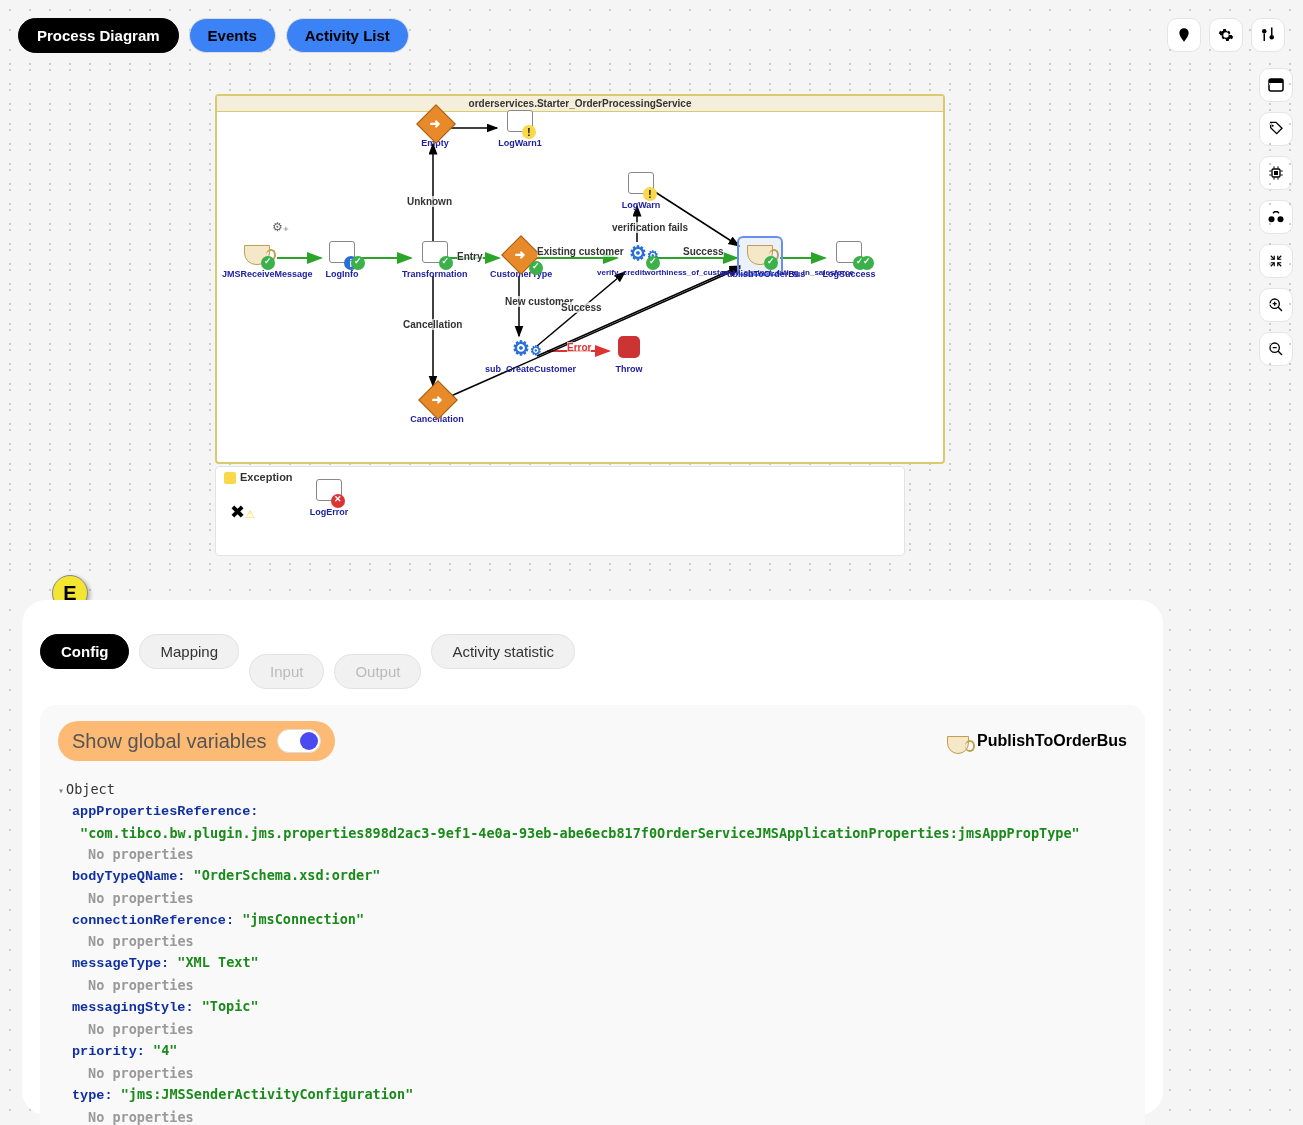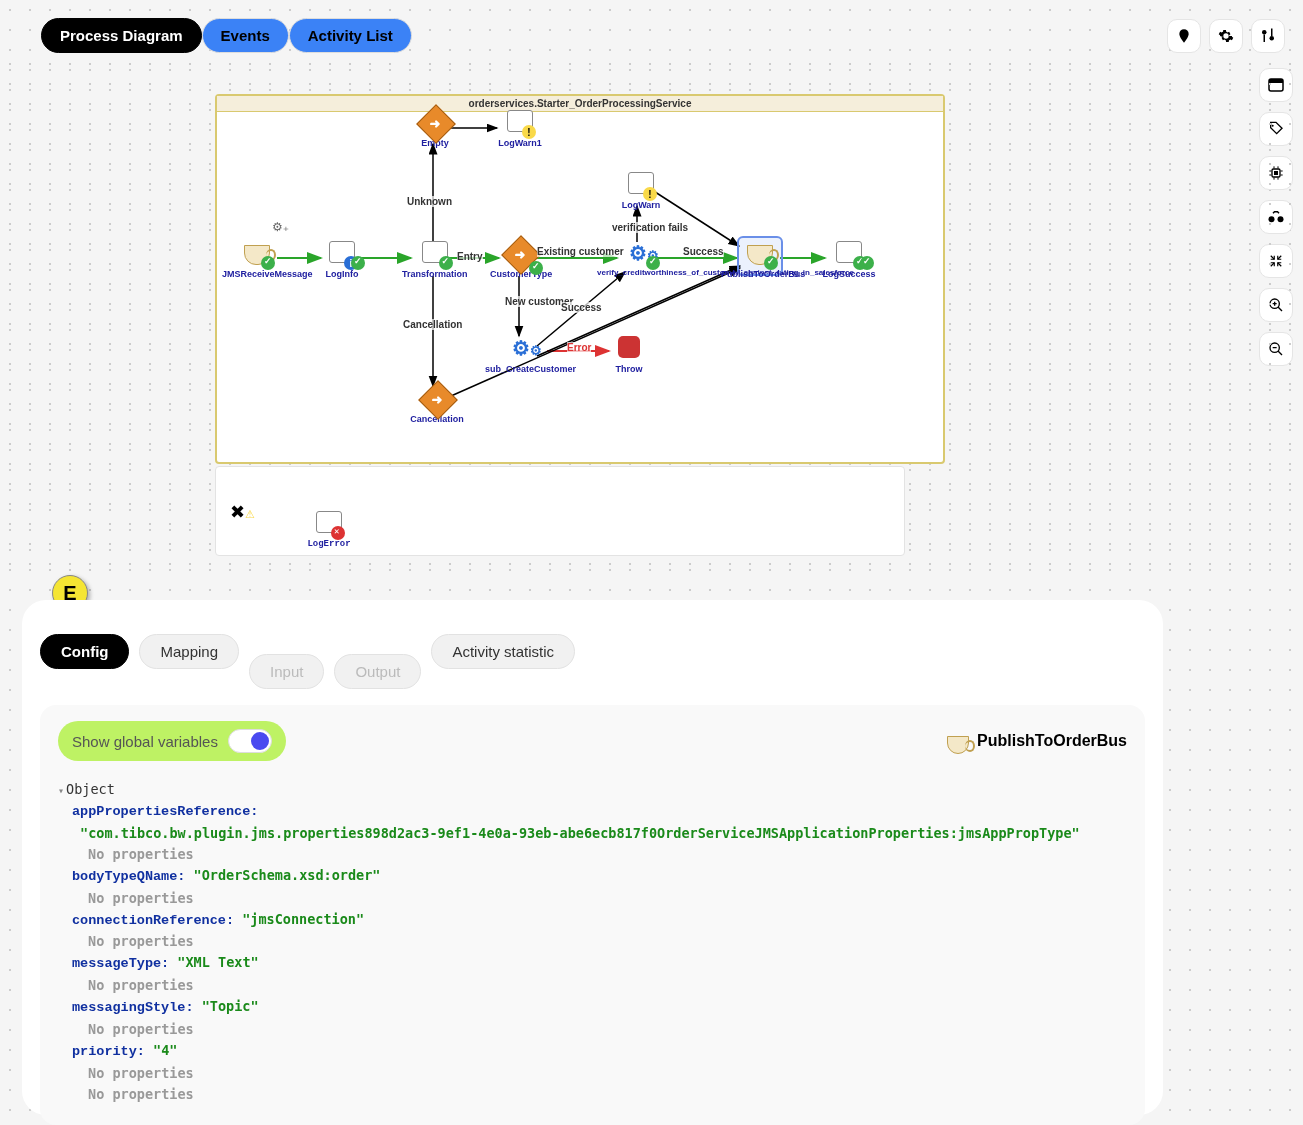--- a/index.html
+++ b/index.html
@@ -11,23 +11,23 @@
   overflow: hidden;
   position: relative;
 }
 .dotted-bg {
   background-image: radial-gradient(circle, #ccc 1px, transparent 1px);
   background-size: 20px 20px;
   background-position: 0 0;
 }
 .top-bar {
   display: flex;
-  align-items: flex-end;
+  align-items: flex-start;
   padding: 18px 18px 10px 18px;
-  margin-left: 23px;
+  gap: 10px;
 }
 .pill {
   padding: 8px 18px;
   border-radius: 22px;
   font-size: 15px;
   font-weight: 600;
   border: 1px solid #ddd;
   background: #3b82f6;
   cursor: pointer;
 }
@@ -184,22 +184,22 @@
 }
 .tab-pill.active { background:#000; color:#fff; border-color:#000; font-weight:600; }
 .tab-pill.disabled { color:#bbb;margin-top:40px; }
 .panel-inner {
   background:#f9f9f9; border-radius:16px; padding:16px 18px 20px;
 }
 .toggle-row {
   display:flex; align-items:center; gap:10px; margin-bottom:18px;
 }
 .toggle-chip {
-  background:#bef264; padding:8px 14px; border-radius:22px;
-  display:flex; align-items:center; gap:10px; font-size:15px; color:#555;
+  background:#fdba74; padding:8px 14px; border-radius:22px;
+  display:flex; align-items:center; gap:10px; font-size:20px; color:#555;
 }
 .switch {
   width:44px; height:24px; background:#fff; border-radius:12px;
   border:1px solid #ddd; position:relative;
 }
 .switch-knob {
   position:absolute; right:2px; top:2px; width:18px; height:18px;
   background:#4a4af0; border-radius:50%;
 }
 .activity-title {
@@ -436,22 +436,23 @@
     <div class="edge-label" style="left:466px; top:150px;">Success</div>
     <div class="edge-label" style="left:288px; top:200px;">New customer</div>
     <div class="edge-label" style="left:344px; top:206px;">Success</div>
     <div class="edge-label" style="left:350px; top:246px; color:#d33;">Error</div>
     <div class="edge-label" style="left:186px; top:223px;">Cancellation</div>
 
     <div style="position:absolute; left:55px; top:124px; font-size:12px; color:#666;">⚙₊</div>
   </div>
 
   <div class="exception-box">
+    <div class="exc-title">Exception</div>
     <div style="position:absolute; left:14px; top:34px; font-size:18px;">✖<span style="color:#f9d949;font-size:11px;">⚠</span></div>
-    <div class="node" style="left:88px; top:44px; width:50px;font-family:Liberation Mono, monospace;">
+    <div class="node" style="left:88px; top:12px; width:50px;">
       <div class="node-icon">
           <div class="rect-icon"></div>
           <div class="err-badge"></div>
         </div>
       <span>LogError</span>
     </div>
   </div>
 </div>
 
 <div class="marker-e">E</div>
@@ -487,16 +488,17 @@
         <div class="row"><span class="key">bodyTypeQName:</span> <span class="val">"OrderSchema.xsd:order"</span></div>
         <div class="row"><span class="noprop">No properties</span></div>
         <div class="row"><span class="key">connectionReference:</span> <span class="val">"jmsConnection"</span></div>
         <div class="row"><span class="noprop">No properties</span></div>
         <div class="row"><span class="key">messageType:</span> <span class="val">"XML Text"</span></div>
         <div class="row"><span class="noprop">No properties</span></div>
         <div class="row"><span class="key">messagingStyle:</span> <span class="val">"Topic"</span></div>
         <div class="row"><span class="noprop">No properties</span></div>
         <div class="row"><span class="key">priority:</span> <span class="val">"4"</span></div>
         <div class="row"><span class="noprop">No properties</span></div>
+        <div class="row"><span class="key">type:</span> <span class="val">"jms:JMSSenderActivityConfiguration"</span></div>
         <div class="row"><span class="noprop">No properties</span></div>
       </div>
   </div>
 </div>
 
 </body></html>

